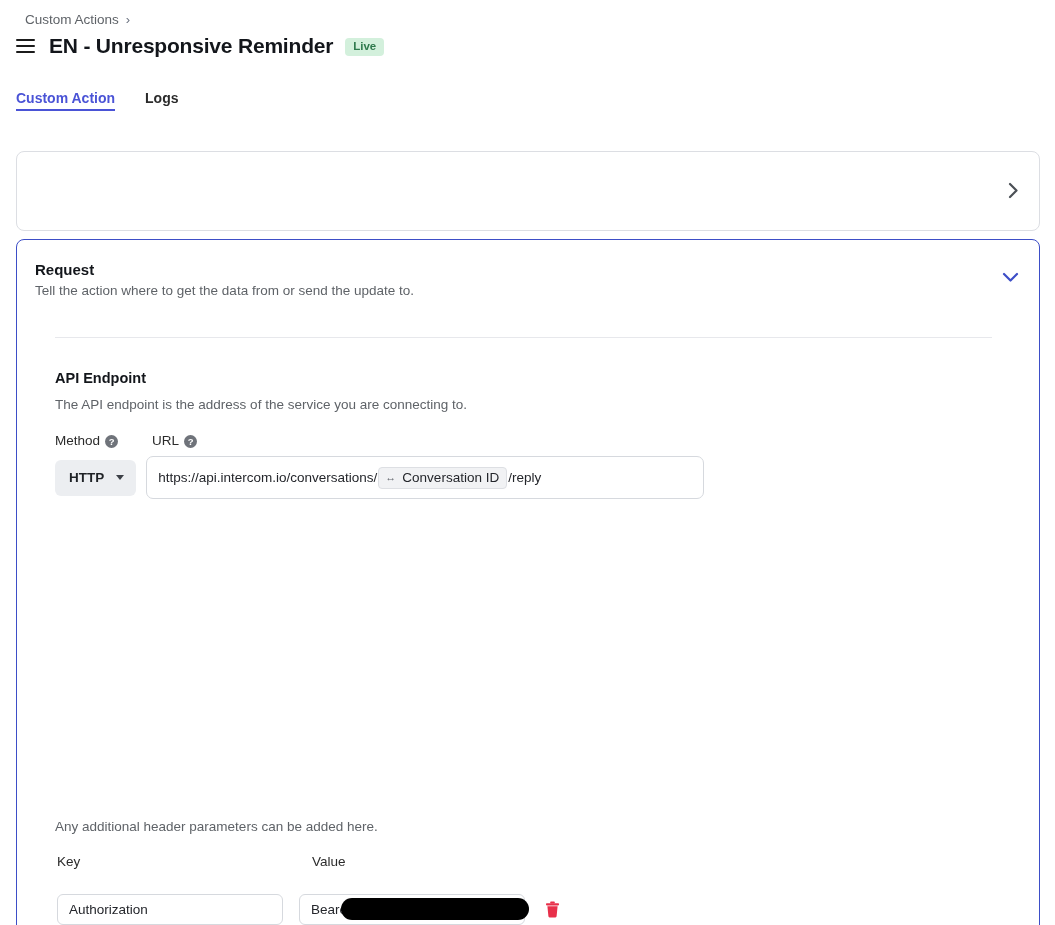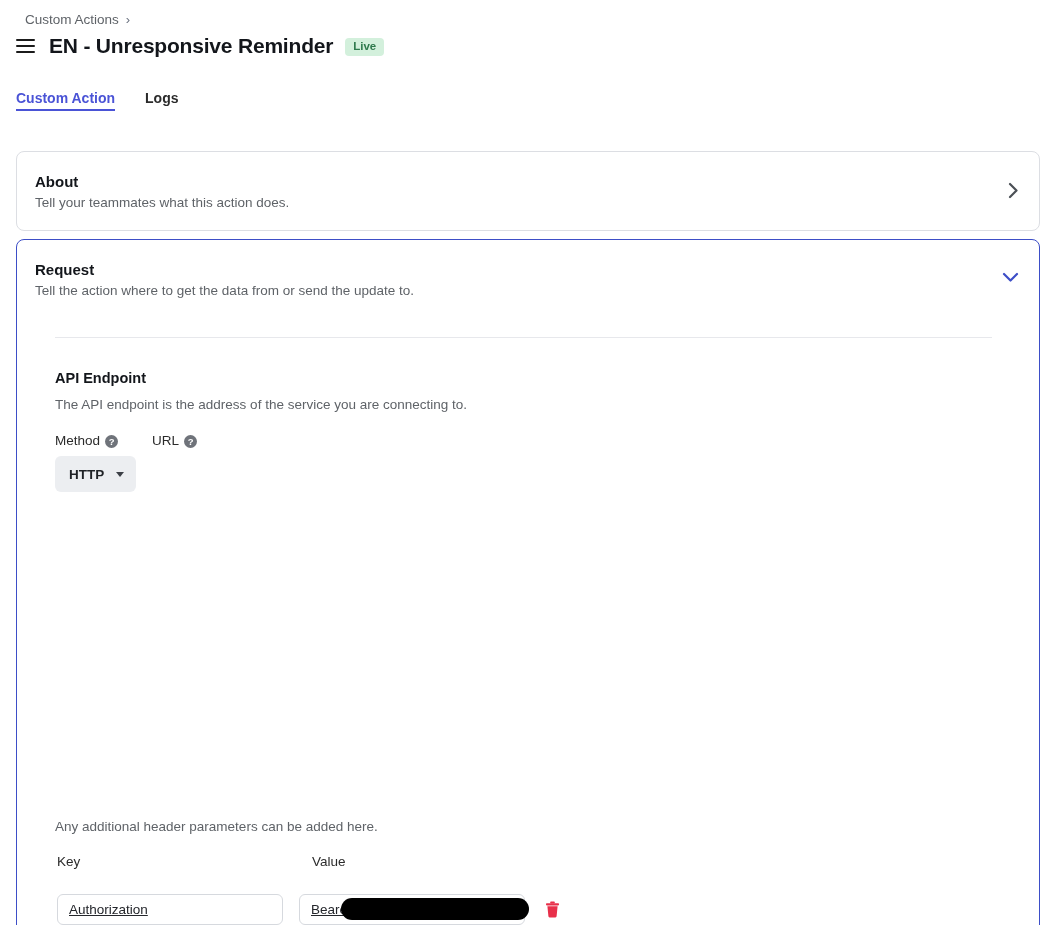--- a/index.html
+++ b/index.html
@@ -305,21 +305,20 @@
     background: #ffffff;
     display: flex;
     align-items: center;
     padding: 0 11px;
     font-size: 13.5px;
     color: #24262b;
     cursor: text;
     position: relative;
     overflow: visible;
     white-space: nowrap;
-    text-decoration: underline;
   }
   .kv-key { width: 226px; }
   .kv-val { width: 226px; }
   .redact-bar {
     position: absolute;
     left: 41px;
     top: 3px;
     width: 188px;
     height: 22px;
     background: #000000;
@@ -355,24 +354,20 @@
   <div class="page-title">EN - Unresponsive Reminder</div>
   <div class="live-badge">Live</div>
 </div>
 
 <div class="tabs">
   <div class="tab active">Custom Action</div>
   <div class="tab">Logs</div>
 </div>
 
 <div class="card card-about">
-  <div class="card-head">
-    <div class="card-title">About</div>
-    <div class="card-sub">Tell your teammates what this action does.</div>
-  </div>
   <div class="card-chevron chev-right">
     <svg width="11" height="17" viewBox="0 0 11 17" aria-hidden="true">
       <path d="M2 2 L8.5 8.5 L2 15" stroke="#4b5056" stroke-width="2.2" fill="none" stroke-linecap="round" stroke-linejoin="round"></path>
     </svg>
   </div>
 </div>
 
 <div class="card card-request">
 
   <div class="card-head">
@@ -394,20 +389,28 @@
     <span>Method</span>
     <span class="help-dot">?</span>
     <span class="lbl-url">URL</span>
     <span class="help-dot">?</span>
   </div>
 
   <div class="endpoint-row">
     <div class="method-select">
       <span>HTTP</span>
       <span class="caret-down"></span>
+    </div>
+    <div class="url-input">
+      <span>https://api.intercom.io/conversations/</span>
+      <span class="token">
+        <span class="token-icon">↔</span>
+        <span>Conversation ID</span>
+      </span>
+      <span>/reply</span>
     </div>
   </div>
 
 
   <div class="hdr-desc">Any additional header parameters can be added here.</div>
 
   <div class="col-head key">Key</div>
   <div class="col-head value">Value</div>
 
   <div class="kv-row" style="top:654px;">

